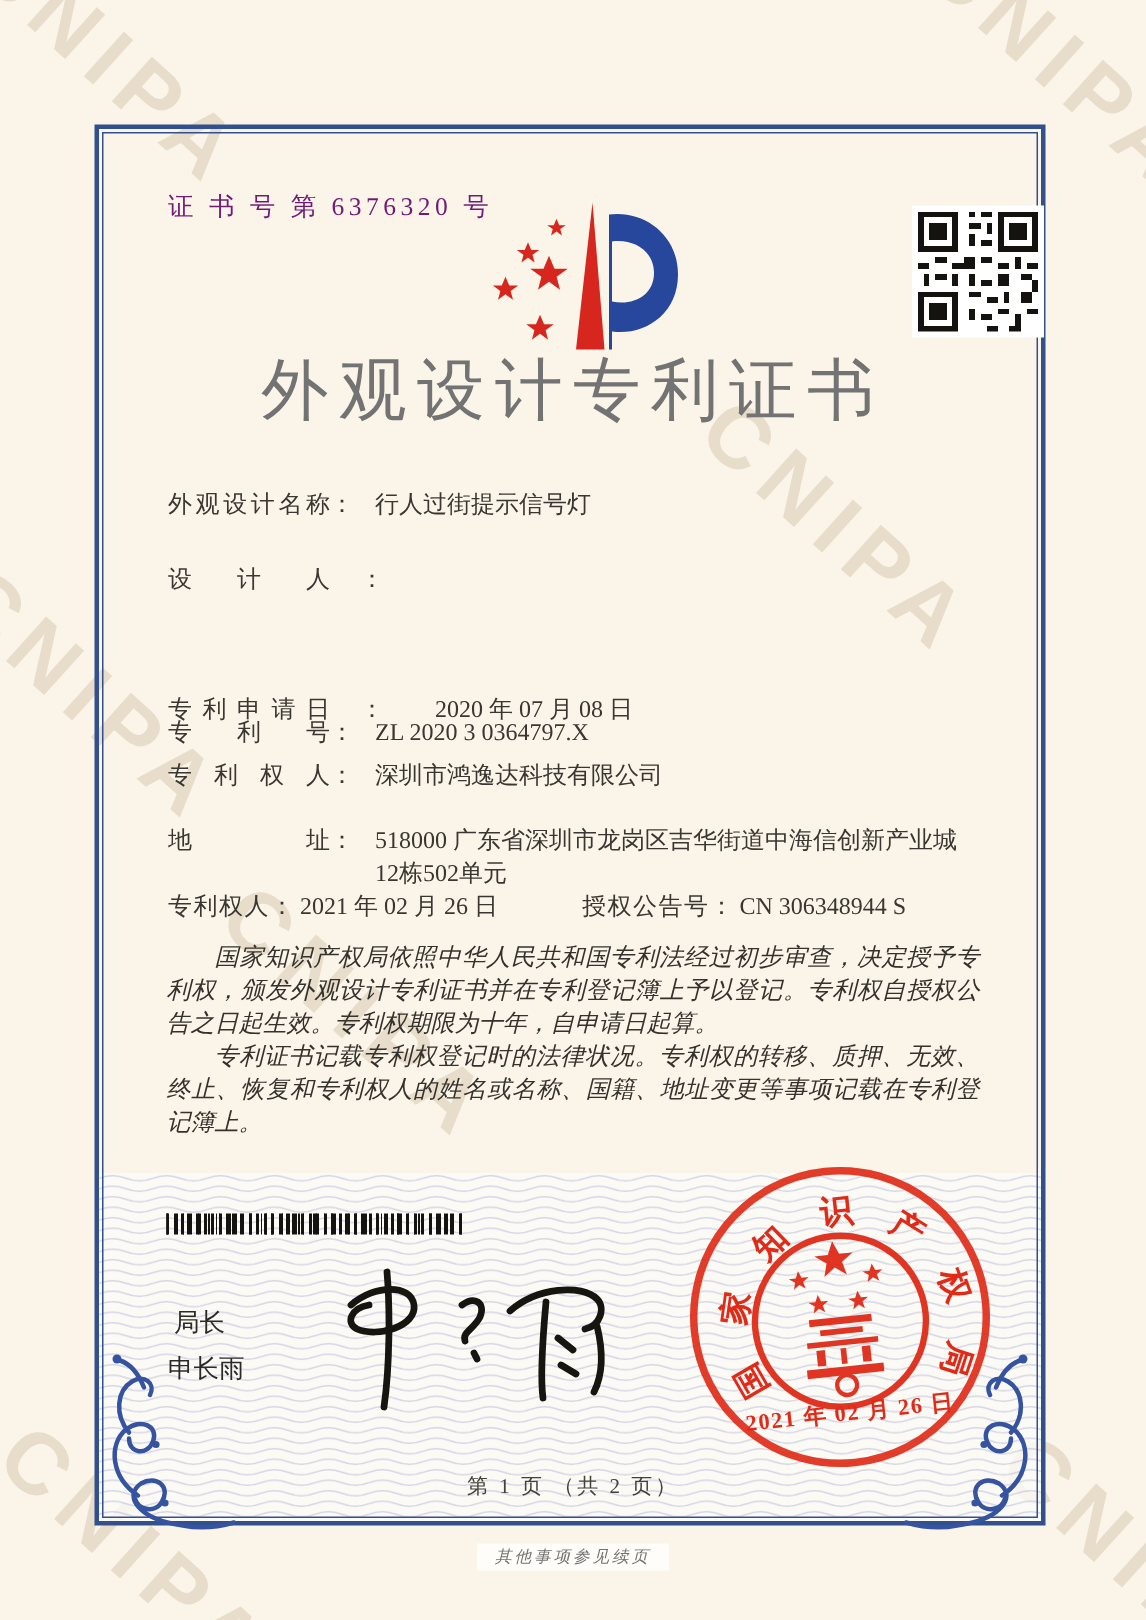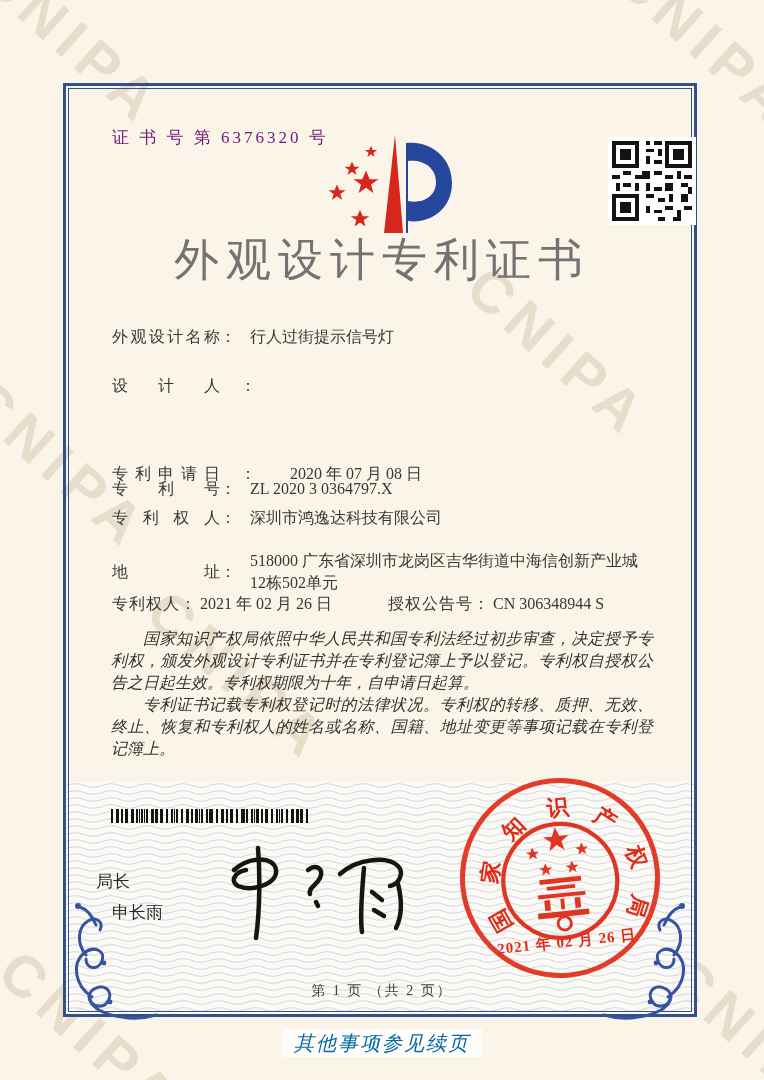--- a/index.html
+++ b/index.html
@@ -30,41 +30,41 @@
     position:absolute;left:112px;top:126px;font-size:17px;
     letter-spacing:3px;color:#701a75;
   }
   .logo{position:absolute;left:308px;top:131px;width:150px;height:106px;}
   .qr{position:absolute;left:608px;top:137px;width:88px;height:88px;background:#fff;padding:4px;box-sizing:border-box;}
   .title{
     position:absolute;left:0;top:230px;width:100%;text-align:center;
     font-size:45px;font-weight:normal;letter-spacing:7px;color:#737373;
   }
   .fields{position:absolute;left:112px;top:326px;width:540px;font-size:16px;}
-  .frow{display:flex;margin-bottom:0;position:absolute;left:0;width:540px;align-items:center;}
+  .frow{display:flex;margin-bottom:0;position:absolute;left:0;width:540px;}
   .lab{display:inline-block;width:108px;text-align:justify;text-align-last:justify;flex:none;color:#3a3632;}
   .colon{flex:none;margin-right:14px;}
   .val{flex:1;max-width:420px;line-height:22px;}
   .grant-row{position:absolute;left:112px;top:594px;width:560px;font-size:16px;display:flex;}
   .grant-row .g2{margin-left:56px;}
   .glab{letter-spacing:1px;}
   .paras{
     position:absolute;left:111px;top:628px;width:542px;
     font-size:16px;line-height:22px;font-style:italic;color:#35312c;
     text-align:justify;
   }
   .paras p{margin:0;text-indent:2em;}
   .barcode{
     position:absolute;left:111px;top:809px;width:197px;height:14px;
     background-image:
       repeating-linear-gradient(90deg,#15130f 0 2px,transparent 2px 5px),
       repeating-linear-gradient(90deg,#15130f 0 1px,transparent 1px 7px),
       repeating-linear-gradient(90deg,#15130f 0 1px,transparent 1px 11px);
   }
-  .sig-title{position:absolute;left:96px;top:870px;font-size:17px;font-family:"Liberation Sans",sans-serif;color:#2c2a27;}
+  .sig-title{position:absolute;left:116px;top:870px;font-size:17px;font-family:"Liberation Sans",sans-serif;color:#2c2a27;}
   .sig-name{position:absolute;left:112px;top:901px;font-size:17px;font-family:"Liberation Sans",sans-serif;color:#2c2a27;}
   .sig-script{position:absolute;left:212px;top:840px;width:210px;height:105px;}
   .seal{
     position:absolute;left:460px;top:778px;width:200px;height:200px;
     border:5px solid rgba(223,43,24,.92);border-radius:50%;
     box-sizing:border-box;transform:rotate(-6deg);
   }
   .seal-char{
     position:absolute;font-size:22px;font-weight:bold;color:#df2b18;
     transform-origin:center;font-family:"Liberation Serif",serif;
@@ -73,21 +73,21 @@
     position:absolute;left:0;top:150px;width:100%;text-align:center;
     font-size:15px;font-weight:bold;color:#df2b18;letter-spacing:1px;
     font-family:"Liberation Serif",serif;
   }
   .page-num{
     position:absolute;left:0;top:982px;width:100%;text-align:center;
     font-size:14px;letter-spacing:2px;color:#44403a;
   }
   .footer-note{
     position:absolute;left:0;top:1030px;width:100%;text-align:center;
-    font-size:20px;letter-spacing:2px;color:#0369a1;font-style:italic;
+    font-size:11px;letter-spacing:2px;color:#737373;font-style:italic;
   }
   .footer-note span{background:rgba(255,255,255,.75);padding:3px 12px;}
 </style>
 </head>
 <body>
 
 <div class="page">
 
   <div class="wm" style="left:-38px;top:6px;">CNIPA</div>
   <div class="wm" style="left:596px;top:8px;">CNIPA</div>

